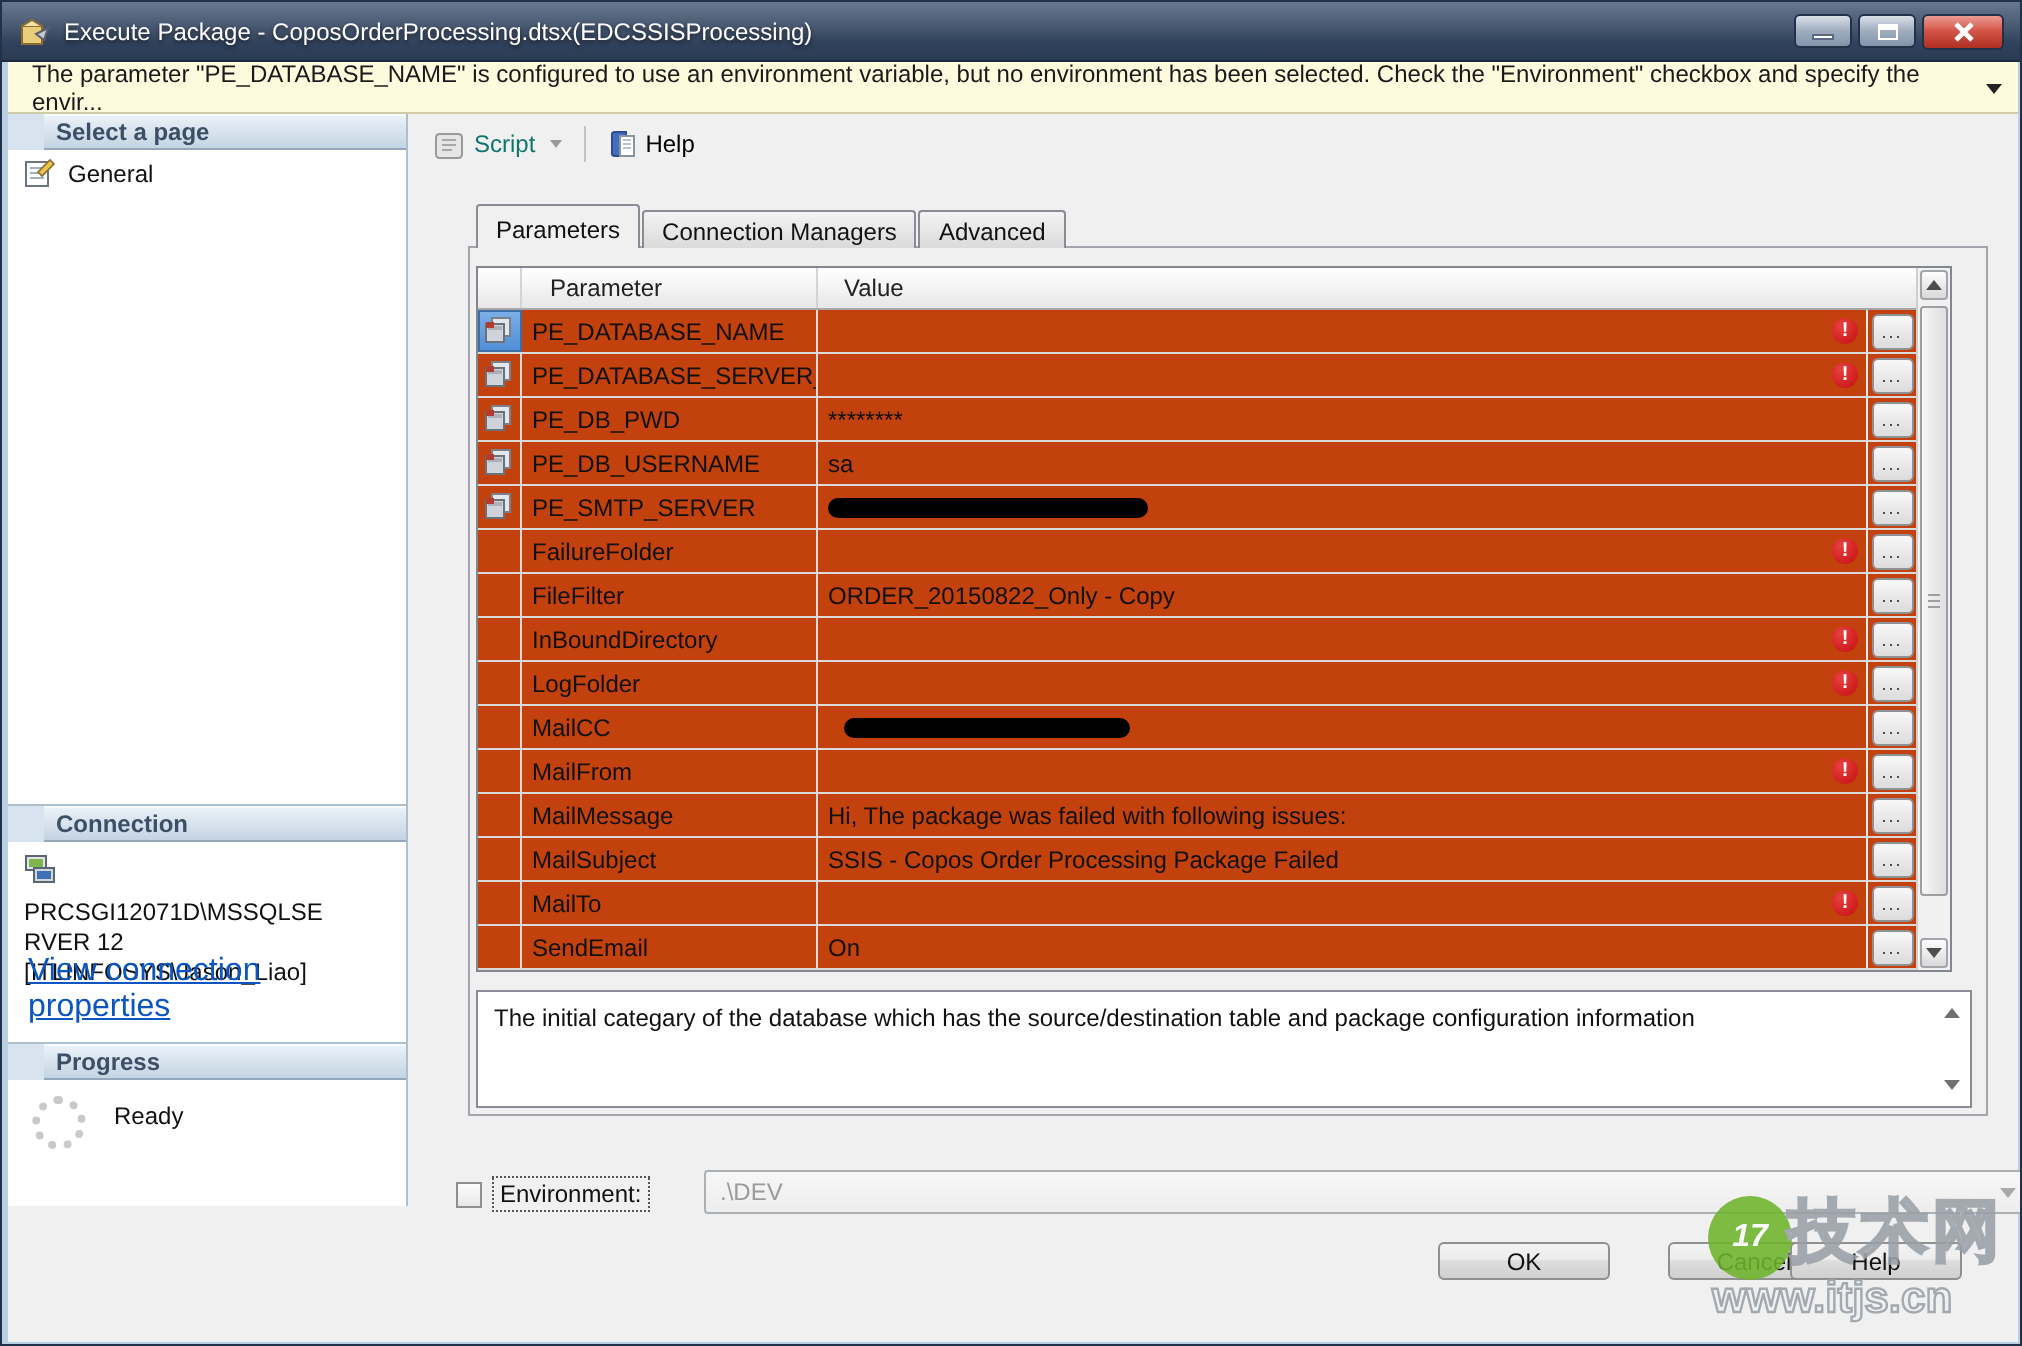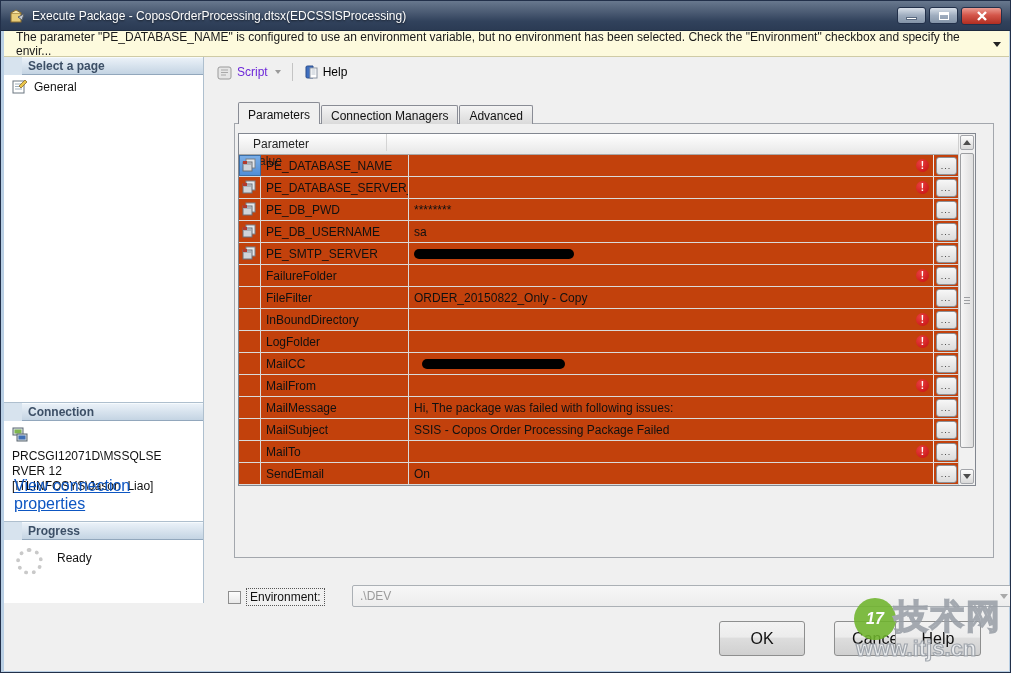--- a/index.html
+++ b/index.html
@@ -53,36 +53,36 @@
   .conn-row { display:flex; gap:6px; padding:6px 4px 0 8px;flex-direction:column; }
   .conn-text { font-size:12px; color:#111; line-height:15px; width:158px; word-wrap:break-word; }
   .conn-link { position:absolute; left:10px; bottom:8px; font-size:16px; color:#0d56c2; text-decoration:underline; cursor:pointer; }
   .prog-row { display:flex; align-items:flex-start; gap:14px; padding:8px 0 0 12px; }
   .spinner { width:27px; height:27px; border:4px dotted #c9c9c9; border-radius:50%; }
   .prog-label { font-size:12px; color:#111; margin-top:3px; }
   
   .main { position:absolute; left:200px; top:26px; width:805px; height:546px; background:#f0f0f0; }
   .toolbar { position:absolute; left:8px; top:4px; display:flex; align-items:center; height:22px; }
   .tool-btn { display:flex; align-items:center; gap:4px; padding:2px 4px; font-size:12px; cursor:pointer; border:1px solid transparent; border-radius:2px; }
-  .tool-btn.disabled { color:#6d28d9; cursor:default; }
+  .tool-btn.disabled { color:#0f766e; cursor:default; }
   .dd-arrow { width:0; height:0; border-left:3px solid transparent; border-right:3px solid transparent; border-top:4px solid #9a9a9a; margin-left:3px; }
   .tool-sep { width:1px; height:18px; background:#c4c4c4; margin:0 6px; }
   
   .tabs-row { position:absolute; left:34px; top:46px; display:flex; align-items:flex-end; height:21px; z-index:3; }
   .tab {
     font-size:12px; color:#111; padding:3px 9px 3px 9px; margin-right:1px;
     border:1px solid #898c95; border-bottom:none; border-radius:2px 2px 0 0;
     background:linear-gradient(180deg,#f4f4f4,#dadada); height:19px; cursor:pointer;
   }
   .tab.active { background:#f0f0f0; height:22px; padding-top:5px; position:relative; z-index:4; }
   .tabpage { position:absolute; left:30px; top:66px; width:760px; height:435px; border:1px solid #a3a7ad; background:#f0f0f0; z-index:1; }
   
   .grid { position:absolute; left:34px; top:76px; width:738px; height:353px; border:1px solid #828790; background:#fff; z-index:2; }
   .grid-inner { margin-right:17px; }
-  .ghead { display:flex; height:21px; background:linear-gradient(180deg,#ffffff,#e7e7e7); border-bottom:1px solid #a8a8a8;flex-direction:column; }
+  .ghead { display:flex; height:21px; background:linear-gradient(180deg,#ffffff,#e7e7e7); border-bottom:1px solid #a8a8a8; }
   .h-icon { width:22px; border-right:1px solid #d4d4d4; }
   .h-name { width:148px; border-right:1px solid #d4d4d4; font-size:12px; color:#222; padding:3px 0 0 14px; }
   .h-val  { flex:1; font-size:12px; color:#222; padding:3px 0 0 13px; }
   .grow { display:flex; height:22px; border-bottom:1px solid #dadada; background:#c2410c; }
   .c-icon { width:22px; border-right:1px solid #dadada; display:flex; align-items:center; justify-content:center; }
   .c-icon.selcell { background:linear-gradient(180deg,#7db0e8,#4f8cd6); outline:1px solid #3c6ea5; outline-offset:-1px; }
   .c-name { width:148px; border-right:1px solid #dadada; font-size:12px; color:#111; display:flex; align-items:center; padding-left:5px; white-space:nowrap; overflow:hidden; }
   .c-val { flex:1; display:flex; align-items:center; padding-left:5px; font-size:12px; color:#111; border-right:1px solid #ececec; white-space:nowrap; overflow:hidden; }
   .err {
     margin-left:auto; margin-right:4px; width:13px; height:13px; border-radius:50%;
@@ -127,22 +127,22 @@
   .env-label { font-size:12px; color:#111; margin-left:5px; border:1px dotted #555; padding:1px 3px; cursor:pointer; }
   .env-combo {
     position:absolute; left:124px; top:-3px; width:663px; height:22px;
     border:1px solid #abb0b5; border-radius:2px; background:linear-gradient(180deg,#f7f7f7,#ededed);
     display:flex; align-items:center; padding-left:7px; font-size:12px; color:#9b9b9b;
   }
   .combo-arrow { position:absolute; right:6px; top:8px; width:0; height:0; border-left:4px solid transparent; border-right:4px solid transparent; border-top:5px solid #a9a9a9; }
   
   .footer { position:absolute; left:0; top:572px; width:1005px; height:68px; background:#f0f0f0; }
   .btn {
-    position:absolute; top:18px; width:86px; height:35px;
-    border:1px solid #8e8f8f; border-radius:3px; font-size:16px; color:#111;
+    position:absolute; top:18px; width:86px; height:19px;
+    border:1px solid #8e8f8f; border-radius:3px; font-size:12px; color:#111;
     background:linear-gradient(180deg,#f3f3f3 0%,#ececec 45%,#dddddd 50%,#d0d0d0 100%); cursor:pointer;
     font-family:"Liberation Sans",sans-serif;
   }
   .btn-ok { left:715px; } .btn-cancel { left:803px;margin-left:27px; } .btn-help { left:891px; }
   
   .watermark { position:absolute; right:6px; bottom:6px; width:150px; height:68px; z-index:9; pointer-events:none; opacity:.88; }
   .wm-circle {
     position:absolute; left:0px; top:0px; width:42px; height:42px; border-radius:50%;
     background:#6fb42c; color:#fff; font-size:16px; font-style:italic; font-weight:bold;
     display:flex; align-items:center; justify-content:center;
@@ -452,20 +452,29 @@
           <div class="sbtn up">
               <div class="tri-up"></div>
             </div>
           <div class="sthumb"></div>
           <div class="sbtn down">
               <div class="tri-down"></div>
             </div>
         </div>
       </div>
 
+      <div class="descbox">
+        <span>The initial categary of the database which has the source/destination table and package configuration information</span>
+        <div class="desc-up">
+            <div class="tri-up"></div>
+          </div>
+        <div class="desc-down">
+            <div class="tri-down"></div>
+          </div>
+      </div>
 
       <div class="env-row">
         <div class="checkbox"></div>
         <span class="env-label">Environment:</span>
         <div class="env-combo">
           <span>.\DEV</span>
           <div class="combo-arrow"></div>
         </div>
       </div>
     </div>

